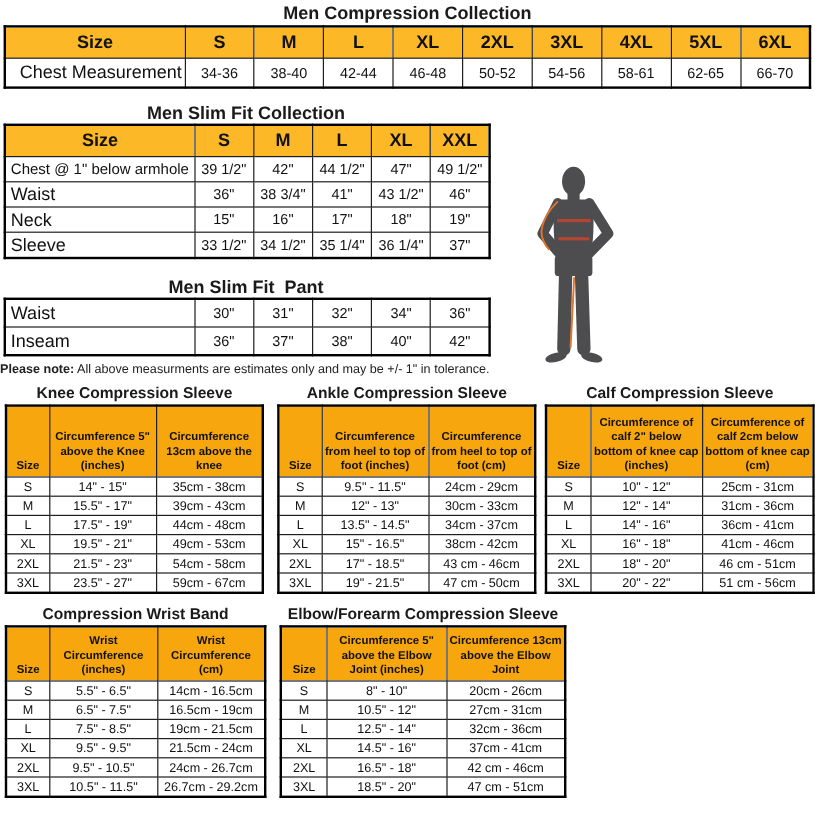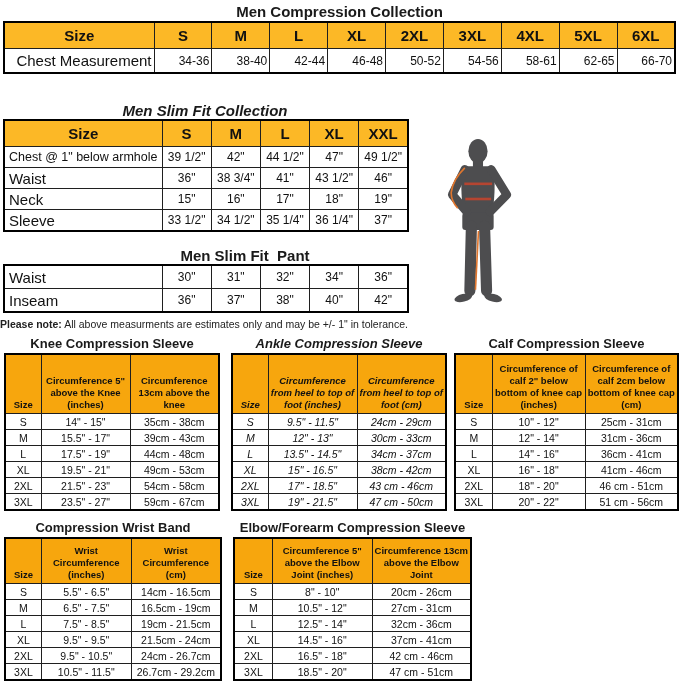--- a/index.html
+++ b/index.html
@@ -18,51 +18,51 @@
   th, td { border:1px solid #1f1f1f; overflow:hidden; padding:0 2px; }
   th { font-weight:bold; }
 
   
   .tbl-top { border:2px solid #000; }
   .tbl-top th { background:#fcb826; vertical-align:middle; text-align:center; }
   .tbl-top td { text-align:center; }
 
   .tbl1 { width:673px; margin:1px 0 0 3px; }
   .tbl1 th { font-size:15px; height:25px; }
-  .tbl1 td { font-size:12px; height:23px;text-align:right; }
+  .tbl1 td { font-size:12px; height:23px; }
   .tbl1 td:first-child { text-align:right; font-size:15px; padding-left:5px; }
 
   .tbl2 { width:406px; margin-left:3px; }
   .tbl2 th { font-size:15px; height:25px; }
   .tbl2 td { font-size:12px; height:20px; }
   .tbl2 td:first-child { text-align:left; font-size:15px; padding-left:4px; }
   .tbl2 tr:first-child td:first-child { font-size:12.5px; }
 
   .tbl3 { width:406px; margin-left:3px; }
   .tbl3 td { font-size:12px; height:22px; }
   .tbl3 td:first-child { text-align:left; font-size:15px; padding-left:4px; }
 
   .section-gap-1 { margin-top:3px; }
-  .section-gap-2 { margin-top:28px;font-style:italic; }
+  .section-gap-2 { margin-top:12px; }
   .section-gap-3 { margin-top:15px; }
 
   .note { width:420px; text-align:left; font-size:10.5px; line-height:13px; margin-top:5px; color:#222; }
   .note .b { font-weight:bold; }
 
   
   .sleeves-row { display:flex; align-items:flex-start; padding-left:4px; }
   .row-1 { margin-top:5px; }
   .row-2 { margin-top:9px; }
   .sleeve table { border:2px solid #000; width:100%; }
   .sleeve th { background:#f7a60d; font-size:9.5px; line-height:12px; vertical-align:bottom; text-align:center; padding:2px 1px; }
   .sleeve td { font-size:10.5px; text-align:center; height:15px; }
   .hdr-tall th { height:54px; }
   .hdr-short th { height:40px; }
   .w-knee  { width:218px; margin-right:11px; }
-  .w-ankle { width:218px; margin-right:7px;font-style:italic; }
+  .w-ankle { width:218px; margin-right:7px; }
   .w-calf  { width:256px; }
   .w-wrist { width:218px; margin-right:11px; }
   .w-elbow { width:239px; }
 
   .figure-wrap { position:absolute; left:443px; top:137px; width:74px; height:177px; }
 </style>
 </head>
 <body>
 
 <div class="t-title title-lg section-gap-1">Men Compression Collection</div>
@@ -144,21 +144,21 @@
         <td>Sleeve</td>
         <td>33 1/2"</td>
         <td>34 1/2"</td>
         <td>35 1/4"</td>
         <td>36 1/4"</td>
         <td>37"</td>
       </tr>
     </tbody>
   </table>
 
-<div class="t-title title-lg ws-pre section-gap-3" style="width:410px;padding-left:40px;">Men Slim Fit  Pant</div>
+<div class="t-title title-lg ws-pre section-gap-3" style="width:410px;">Men Slim Fit  Pant</div>
 <table class="tbl-top tbl3">
   <colgroup>
       <col style="width:158px">
     </colgroup>
 <tbody>
       <tr>
         <td>Waist</td>
         <td>30"</td>
         <td>31"</td>
         <td>32"</td>

